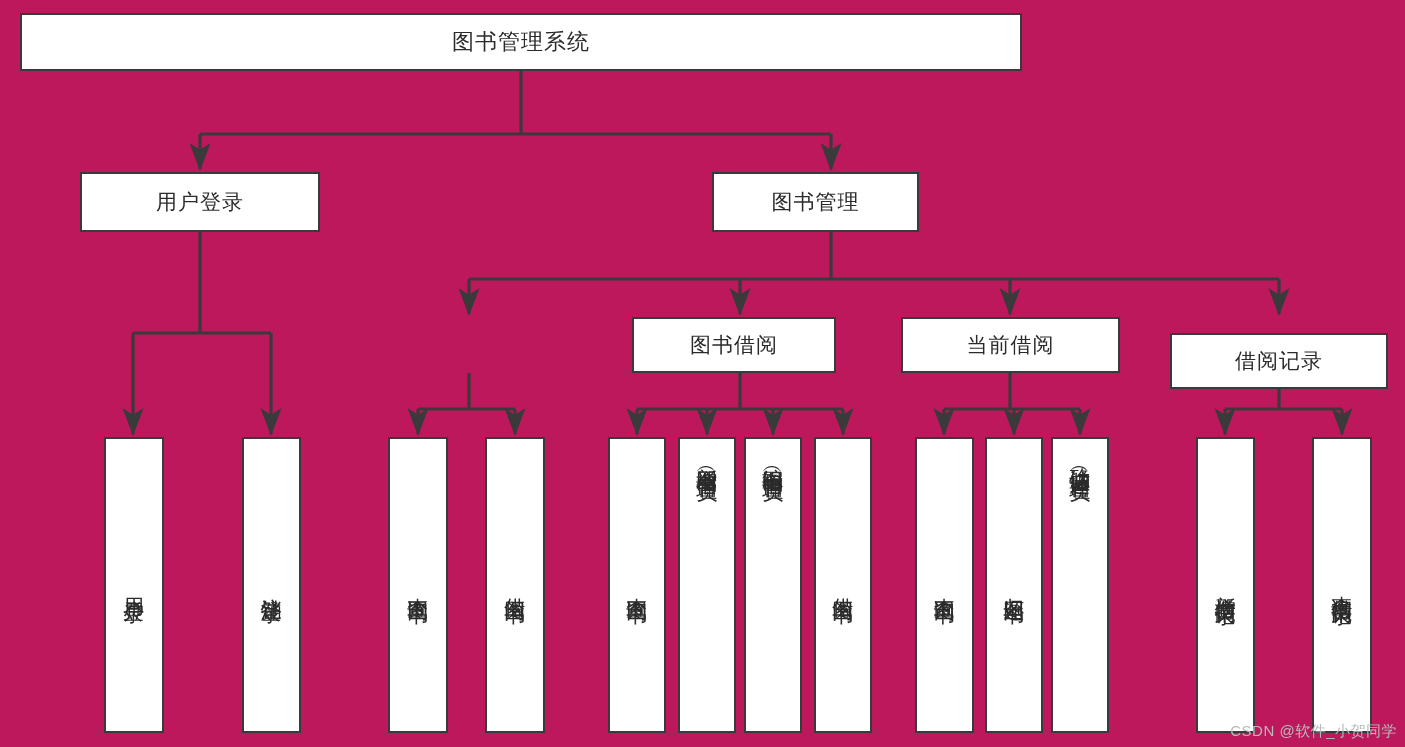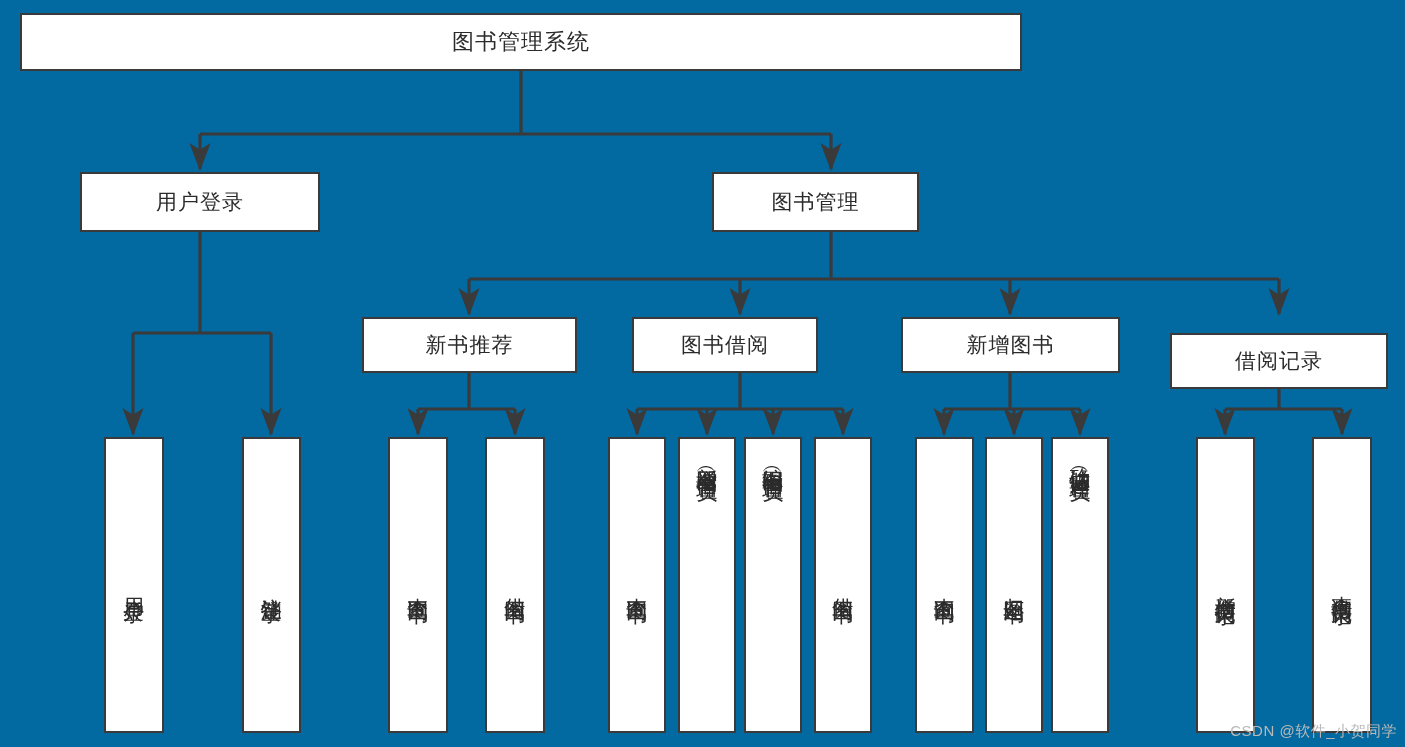--- a/index.html
+++ b/index.html
@@ -7,21 +7,21 @@
     padding: 0;
     background: #ffffff;
   }
   body {
     font-family: "Liberation Sans", "DejaVu Sans", sans-serif;
   }
   #canvas {
     position: relative;
     width: 1405px;
     height: 747px;
-    background: #0369a1;
+    background: #be185d;
     overflow: hidden;
   }
   #edges {
     position: absolute;
     left: 0;
     top: 0;
     width: 1405px;
     height: 747px;
     pointer-events: none;
   }
@@ -133,28 +133,25 @@
     <span class="label">图书管理系统</span>
   </div>
 
   <div class="node" style="left: 80px; top: 172px; width: 240px; height: 60px;">
     <span class="label">用户登录</span>
   </div>
   <div class="node" style="left: 712px; top: 172px; width: 207px; height: 60px;">
     <span class="label">图书管理</span>
   </div>
 
-  <div class="node" style="left: 362px; top: 317px; width: 215px; height: 56px;">
-    <span class="label">新书推荐</span>
-  </div>
-  <div class="node" style="left: 632px; top: 317px; width: 186px; height: 56px;">
+  <div class="node" style="left: 632px; top: 317px; width: 204px; height: 56px;">
     <span class="label">图书借阅</span>
   </div>
   <div class="node" style="left: 901px; top: 317px; width: 219px; height: 56px;">
-    <span class="label">新增图书</span>
+    <span class="label">当前借阅</span>
   </div>
   <div class="node" style="left: 1170px; top: 317px; width: 218px; height: 56px; margin-top: 16px;">
     <span class="label">借阅记录</span>
   </div>
 
   <div class="node leaf center" style="left: 104px; top: 437px; width: 60px; height: 296px;">
     <span class="label">用户登录</span>
   </div>
   <div class="node leaf center" style="left: 242px; top: 437px; width: 59px; height: 296px;">
     <span class="label">注销登录</span>

